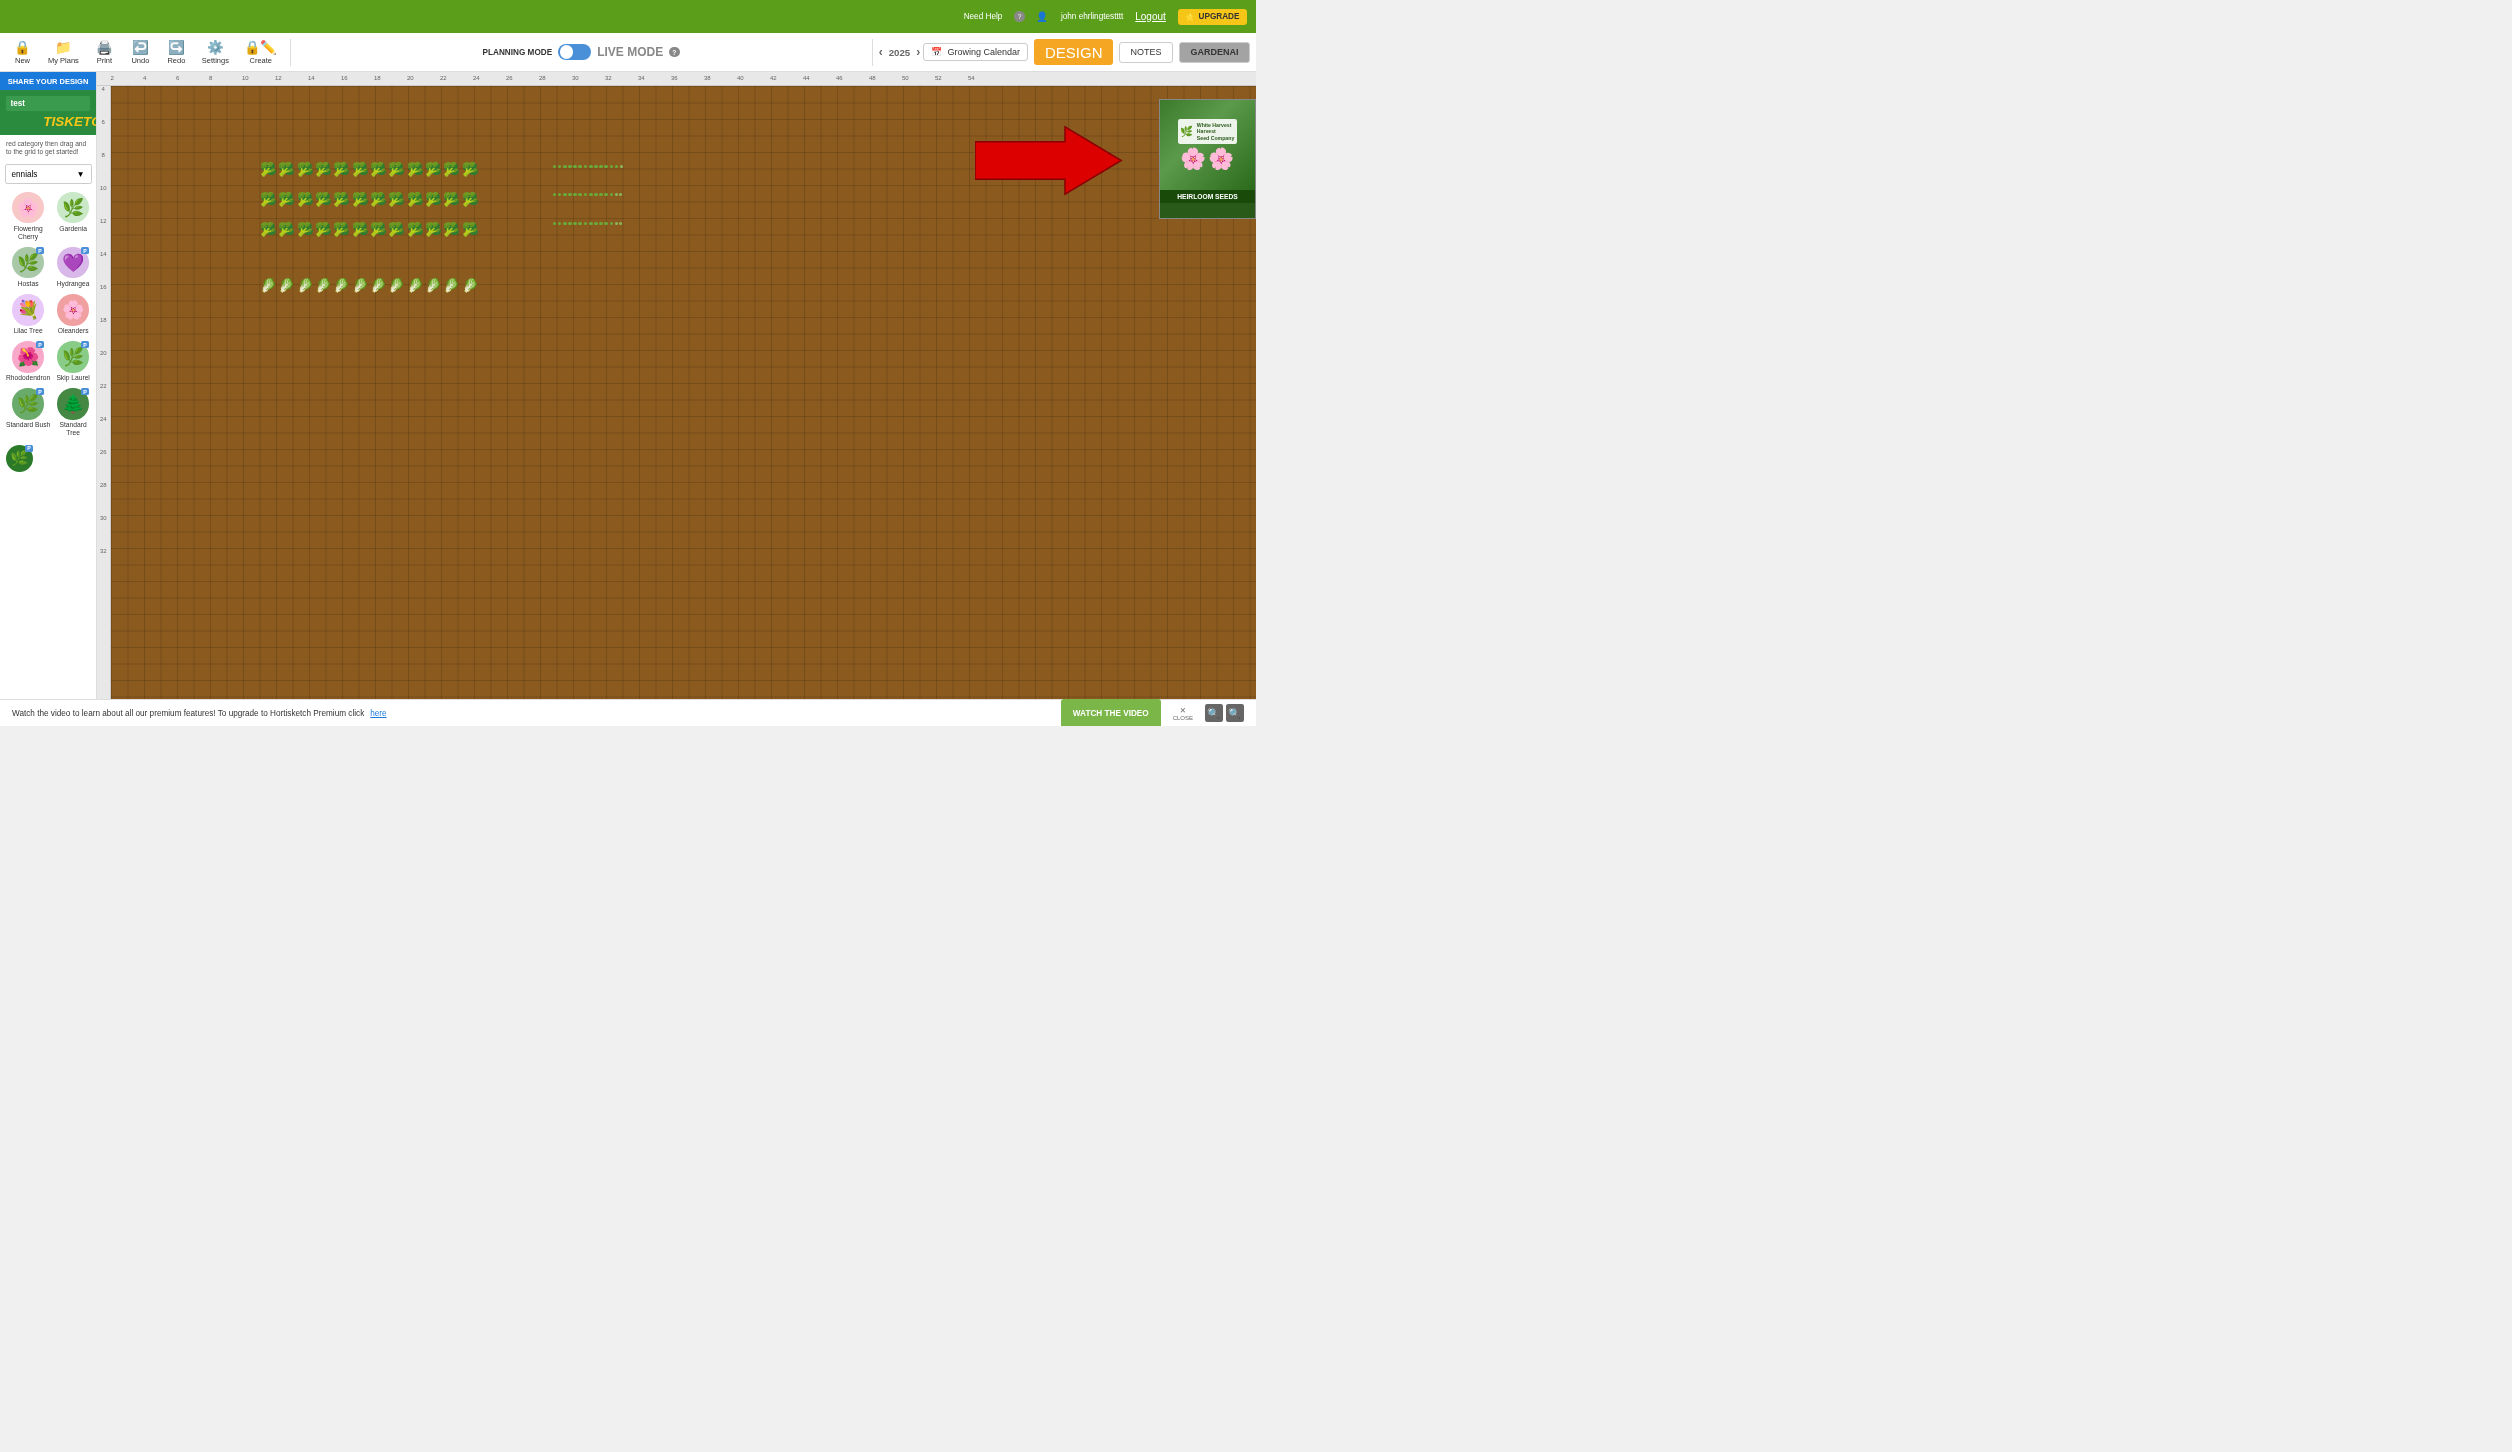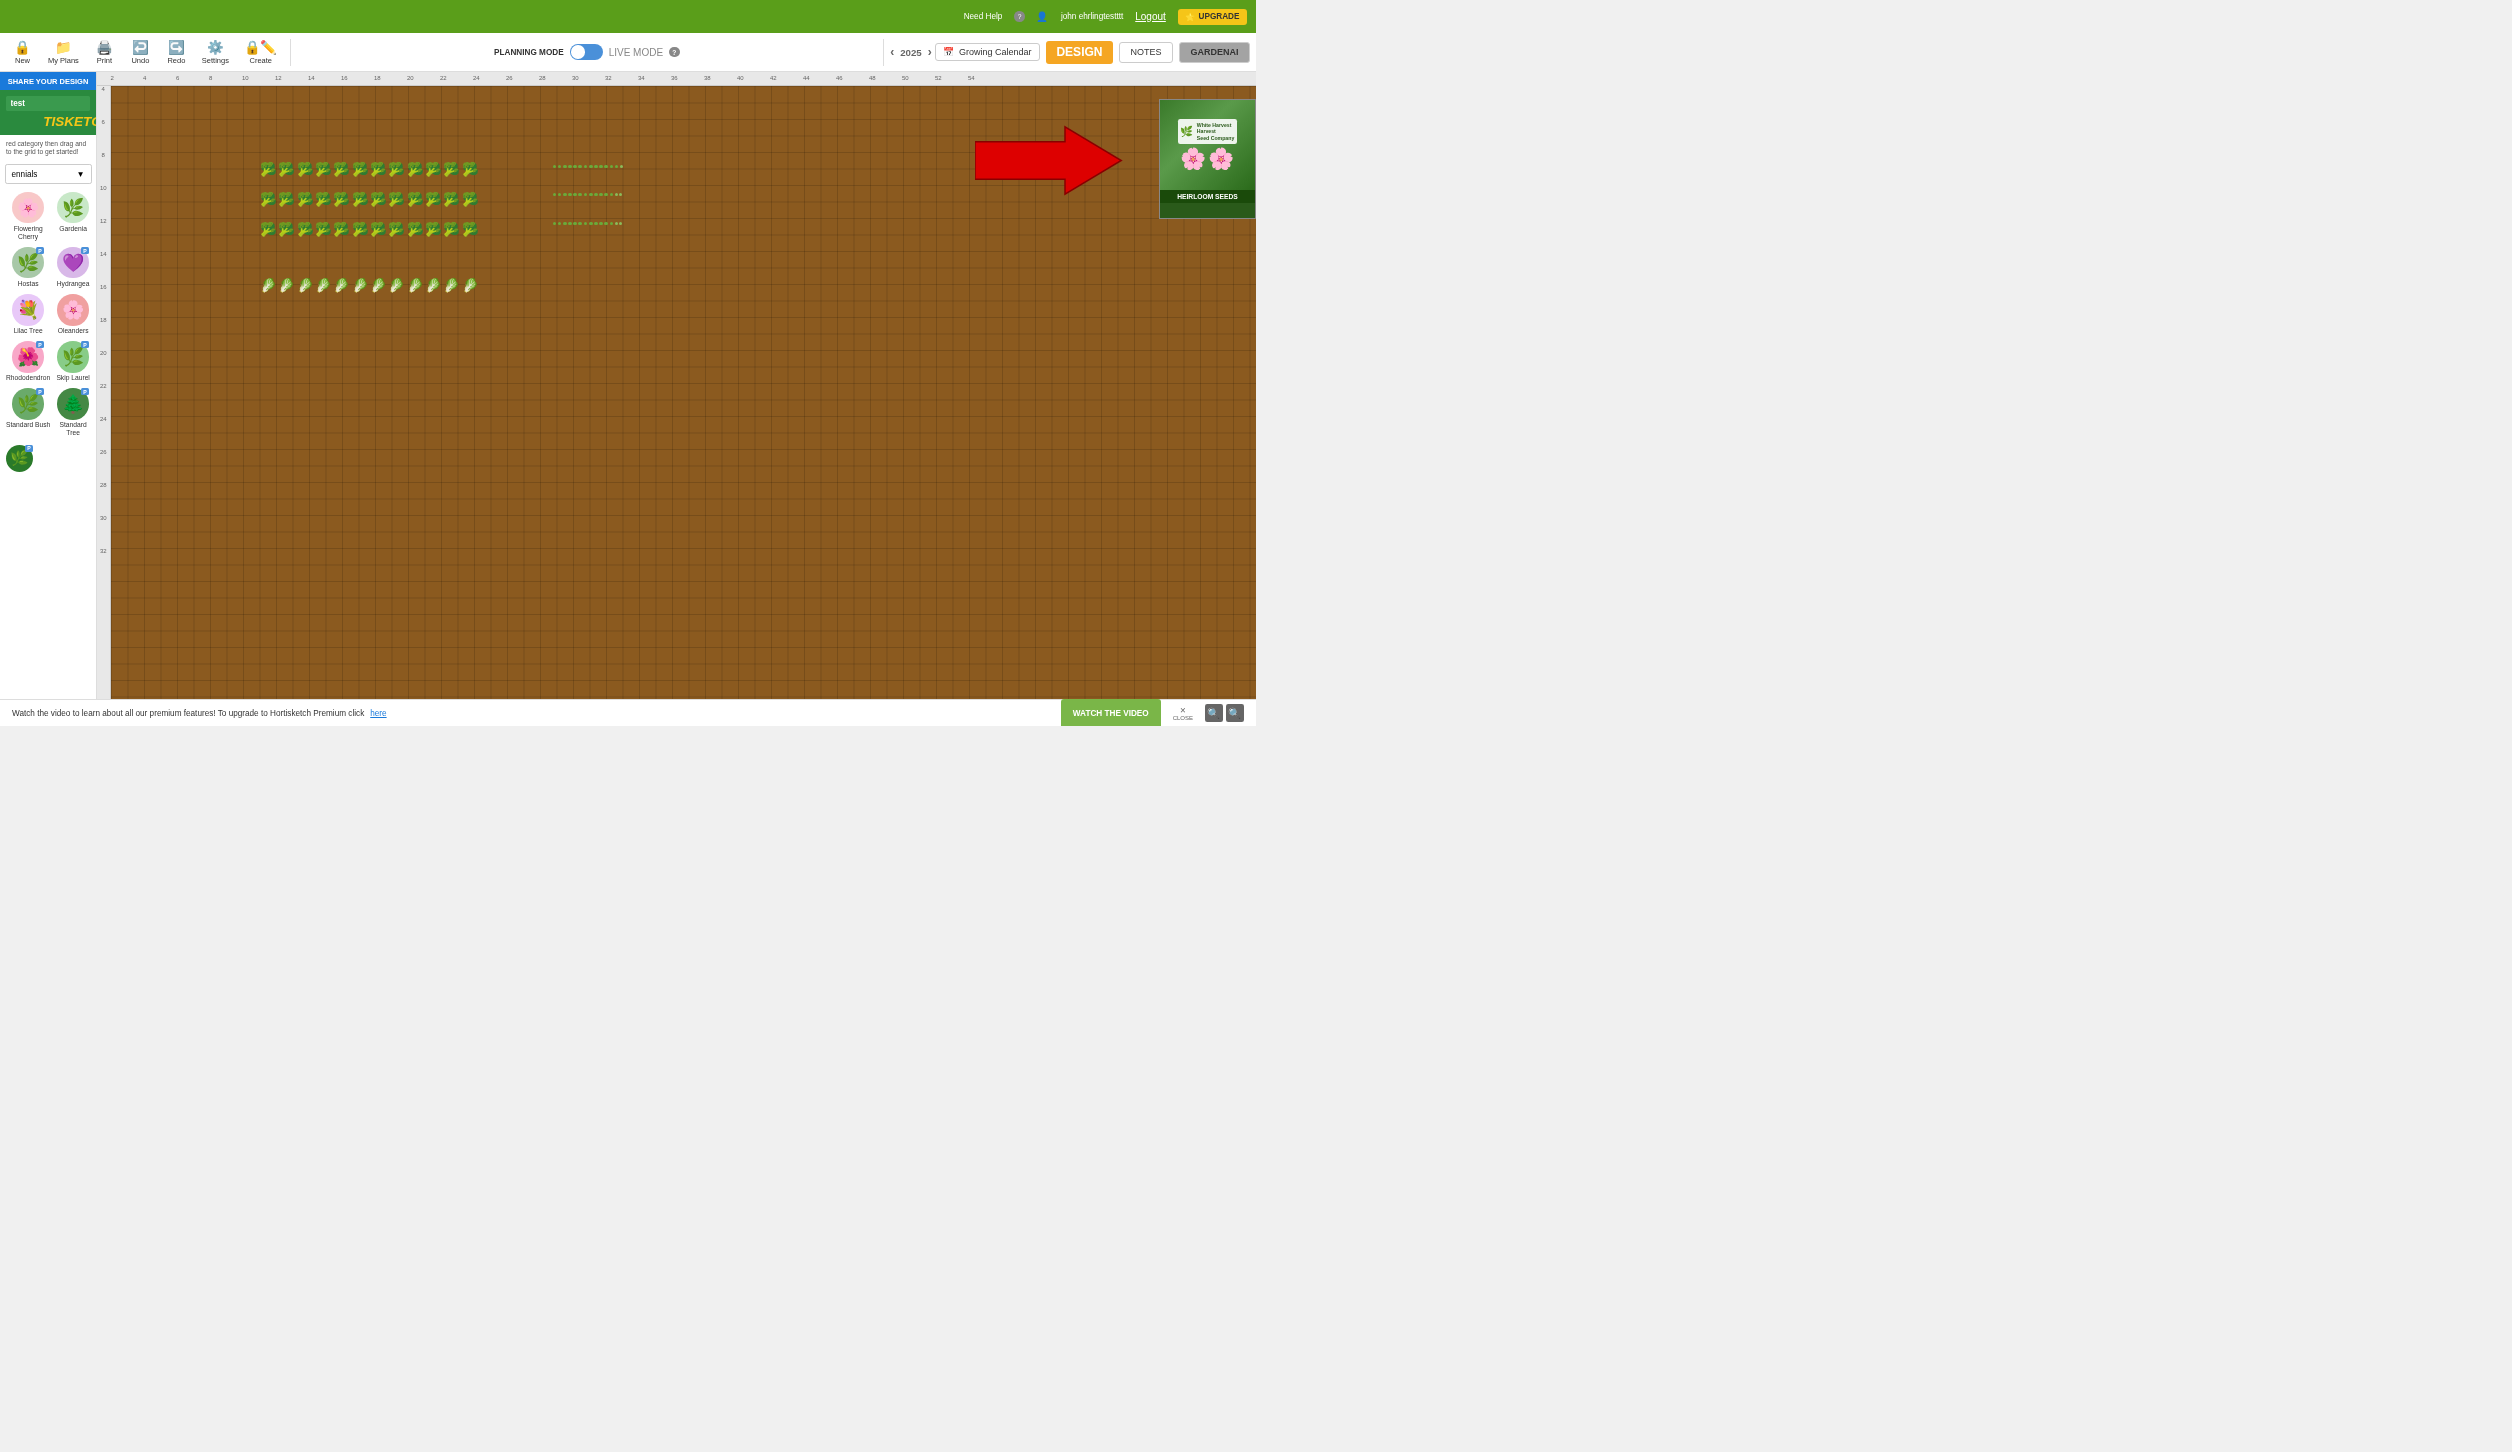--- a/index.html
+++ b/index.html
@@ -87,21 +87,21 @@
       align-items: center;
       gap: 4.5px;
       font-size: 9px;
       color: #333;
       cursor: pointer;
       border: 0.7px solid #ccc;
       padding: 3px 7.5px;
       border-radius: 3px;
       background: white;
     }
-    .design-btn { background: #f5a623; color: white; font-weight: bold; font-size: 12px; border: none; padding: 4.5px 10.5px; border-radius: 3px; cursor: pointer; }
+    .design-btn { background: #f5a623; color: white; font-weight: normal; font-size: 15px; border: none; padding: 4.5px 10.5px; border-radius: 3px; cursor: pointer; }
     .notes-btn { background: white; color: #333; font-size: 9px; border: 0.7px solid #ccc; padding: 4.5px 10.5px; border-radius: 3px; cursor: pointer; }
     .gardenai-btn { background: #a3a3a3; color: #333; font-size: 9px; border: 0.7px solid #ccc; padding: 4.5px 10.5px; border-radius: 3px; cursor: pointer; font-weight: bold; }
 
     
     #main {
       display: flex;
       height: calc(726px - 33px - 39px - 27px);
     }
 
     
@@ -396,21 +396,21 @@
     <span>Settings</span>
   </div>
   <div class="toolbar-item">
     <span class="icon">🔒✏️</span>
     <span>Create</span>
   </div>
   <div class="toolbar-divider"></div>
   <div class="mode-toggle">
     <span style="font-size:8.2px;font-weight:bold;color:#333;">PLANNING MODE</span>
     <div class="toggle-switch"></div>
-    <span style="font-size:10px;font-weight:normal;color:#888;">LIVE MODE</span>
+    <span style="font-size:12px;font-weight:bold;color:#888;">LIVE MODE</span>
     <span style="background:#888;border-radius:50%;width:10.5px;height:10.5px;display:inline-flex;align-items:center;justify-content:center;font-size:6.7px;color:white;">?</span>
   </div>
   <div class="toolbar-divider"></div>
   <div class="year-nav">
     <span style="cursor:pointer;color:#666;font-size:12px;">‹</span>
     <span style="font-size:9.7px;font-weight:bold;">2025</span>
     <span style="cursor:pointer;color:#666;font-size:12px;">›</span>
   </div>
   <div class="right-controls">
     <div class="growing-calendar-btn">

